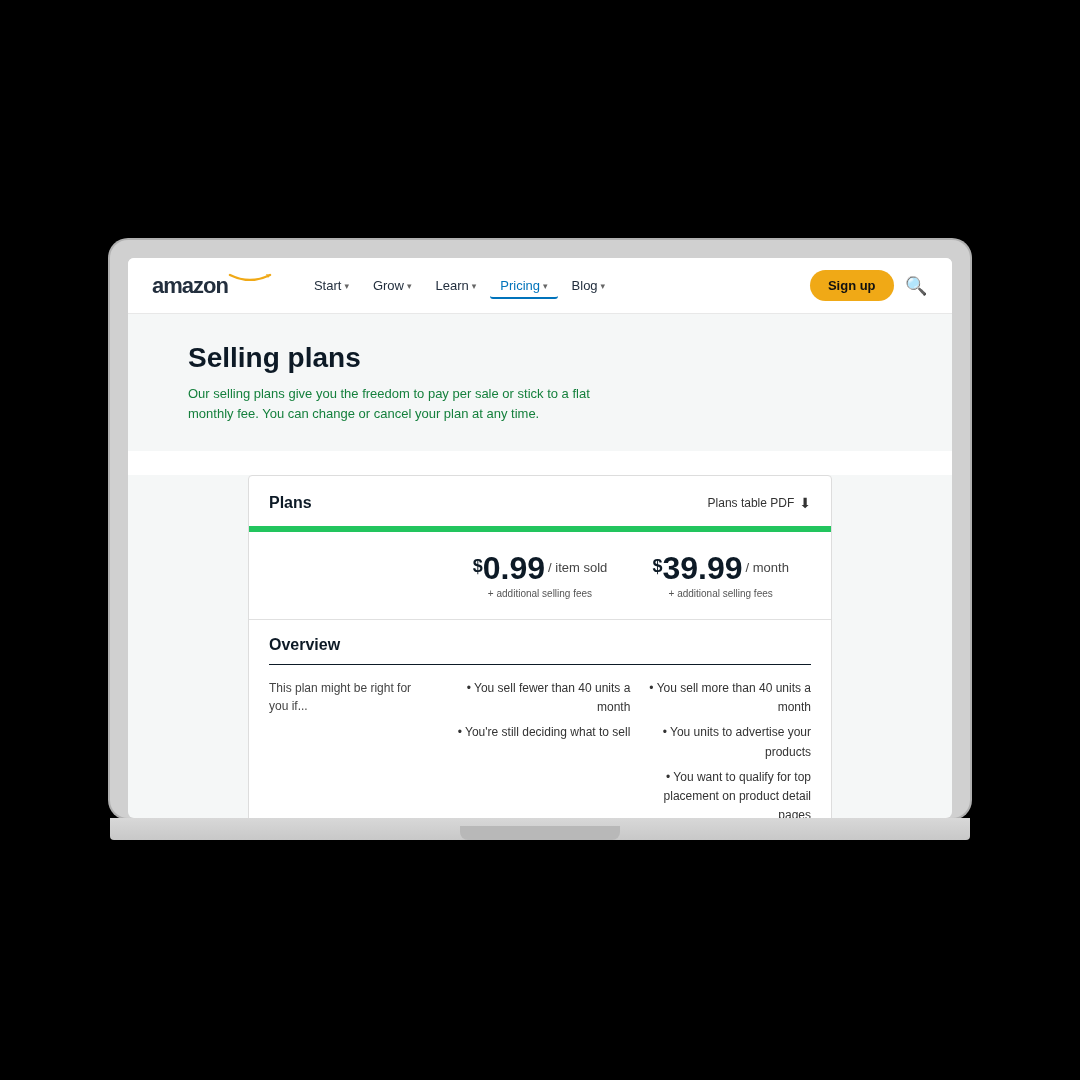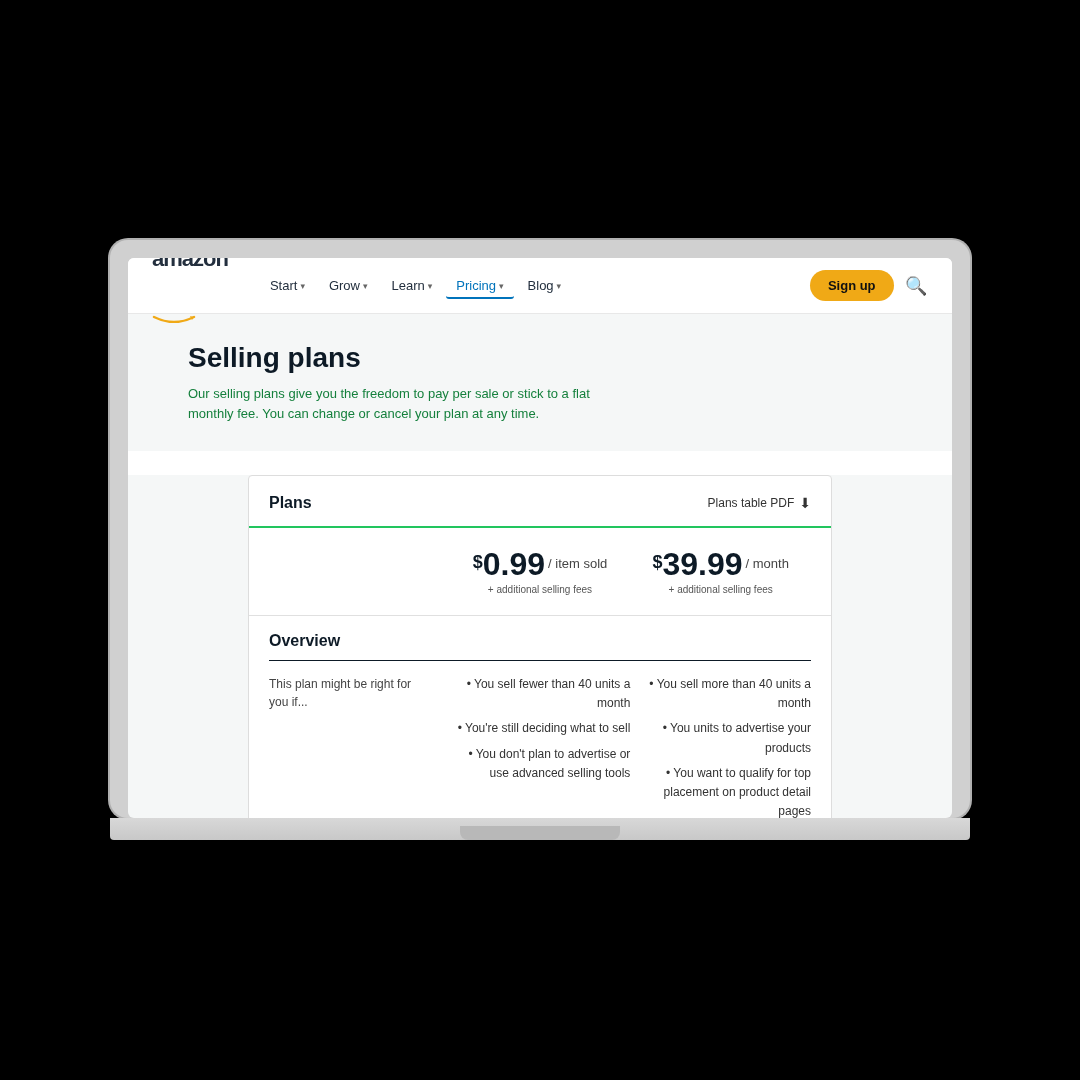--- a/index.html
+++ b/index.html
@@ -58,23 +58,22 @@
       align-items: center;
       height: 56px;
       position: sticky;
       top: 0;
       z-index: 10;
     }
 
     .amazon-logo {
       margin-right: 32px;
       display: flex;
-      flex-direction: column;
+      flex-direction: row;
       align-items: flex-start;
-      gap: 47px;
     }
 
     .amazon-logo-text {
       font-size: 22px;
       font-weight: bold;
       color: #232f3e;
       letter-spacing: -1px;
       line-height: 1;
     }
 
@@ -168,21 +167,21 @@
       border-radius: 4px;
       margin-top: 24px;
       margin-bottom: 24px;
     }
 
     .plans-header {
       display: flex;
       justify-content: space-between;
       align-items: center;
       padding: 18px 20px 14px 20px;
-      border-bottom: 2px solid #22c55e;
+      border-bottom: 6px solid #22c55e;
     }
 
     .plans-title {
       font-size: 16px;
       font-weight: 700;
       color: #0d1a26;
     }
 
     .plans-pdf-link {
       display: flex;
@@ -397,21 +396,20 @@
             <div class="overview-title">Overview</div>
             <hr class="overview-divider">
 
             <div class="overview-row">
               <div class="overview-label">This plan might be right for you if...</div>
 
               <div class="overview-col">
                 <ul>
                   <li>You sell fewer than 40 units a month</li>
                   <li>You're still deciding what to sell</li>
-                  <li>You don't plan to advertise or use advanced selling tools</li>
                 </ul>
               </div>
 
               <div class="overview-col">
                 <ul>
                   <li>You sell more than 40 units a month</li>
                   <li>You units to advertise your products</li>
                   <li>You want to qualify for top placement on product detail pages</li>
 
                 </ul>

